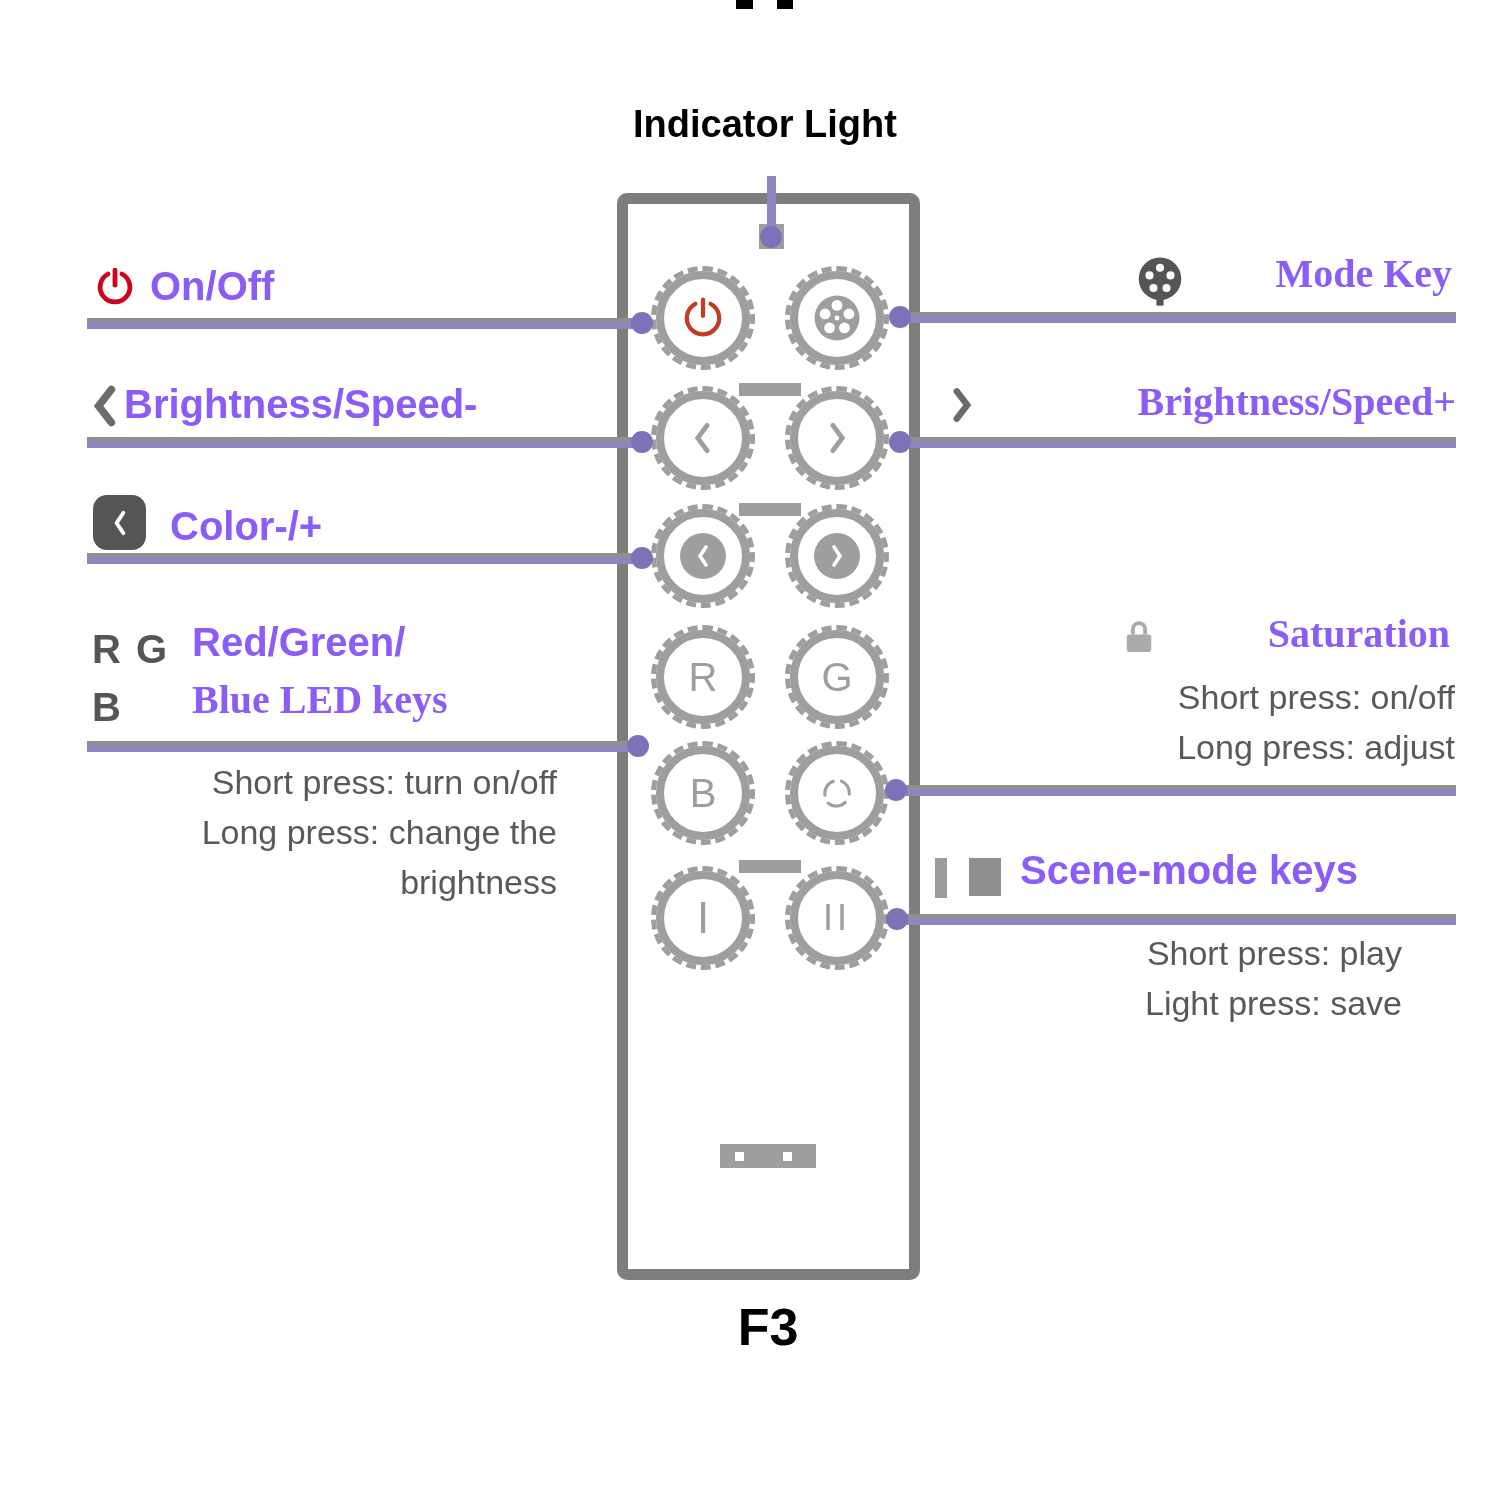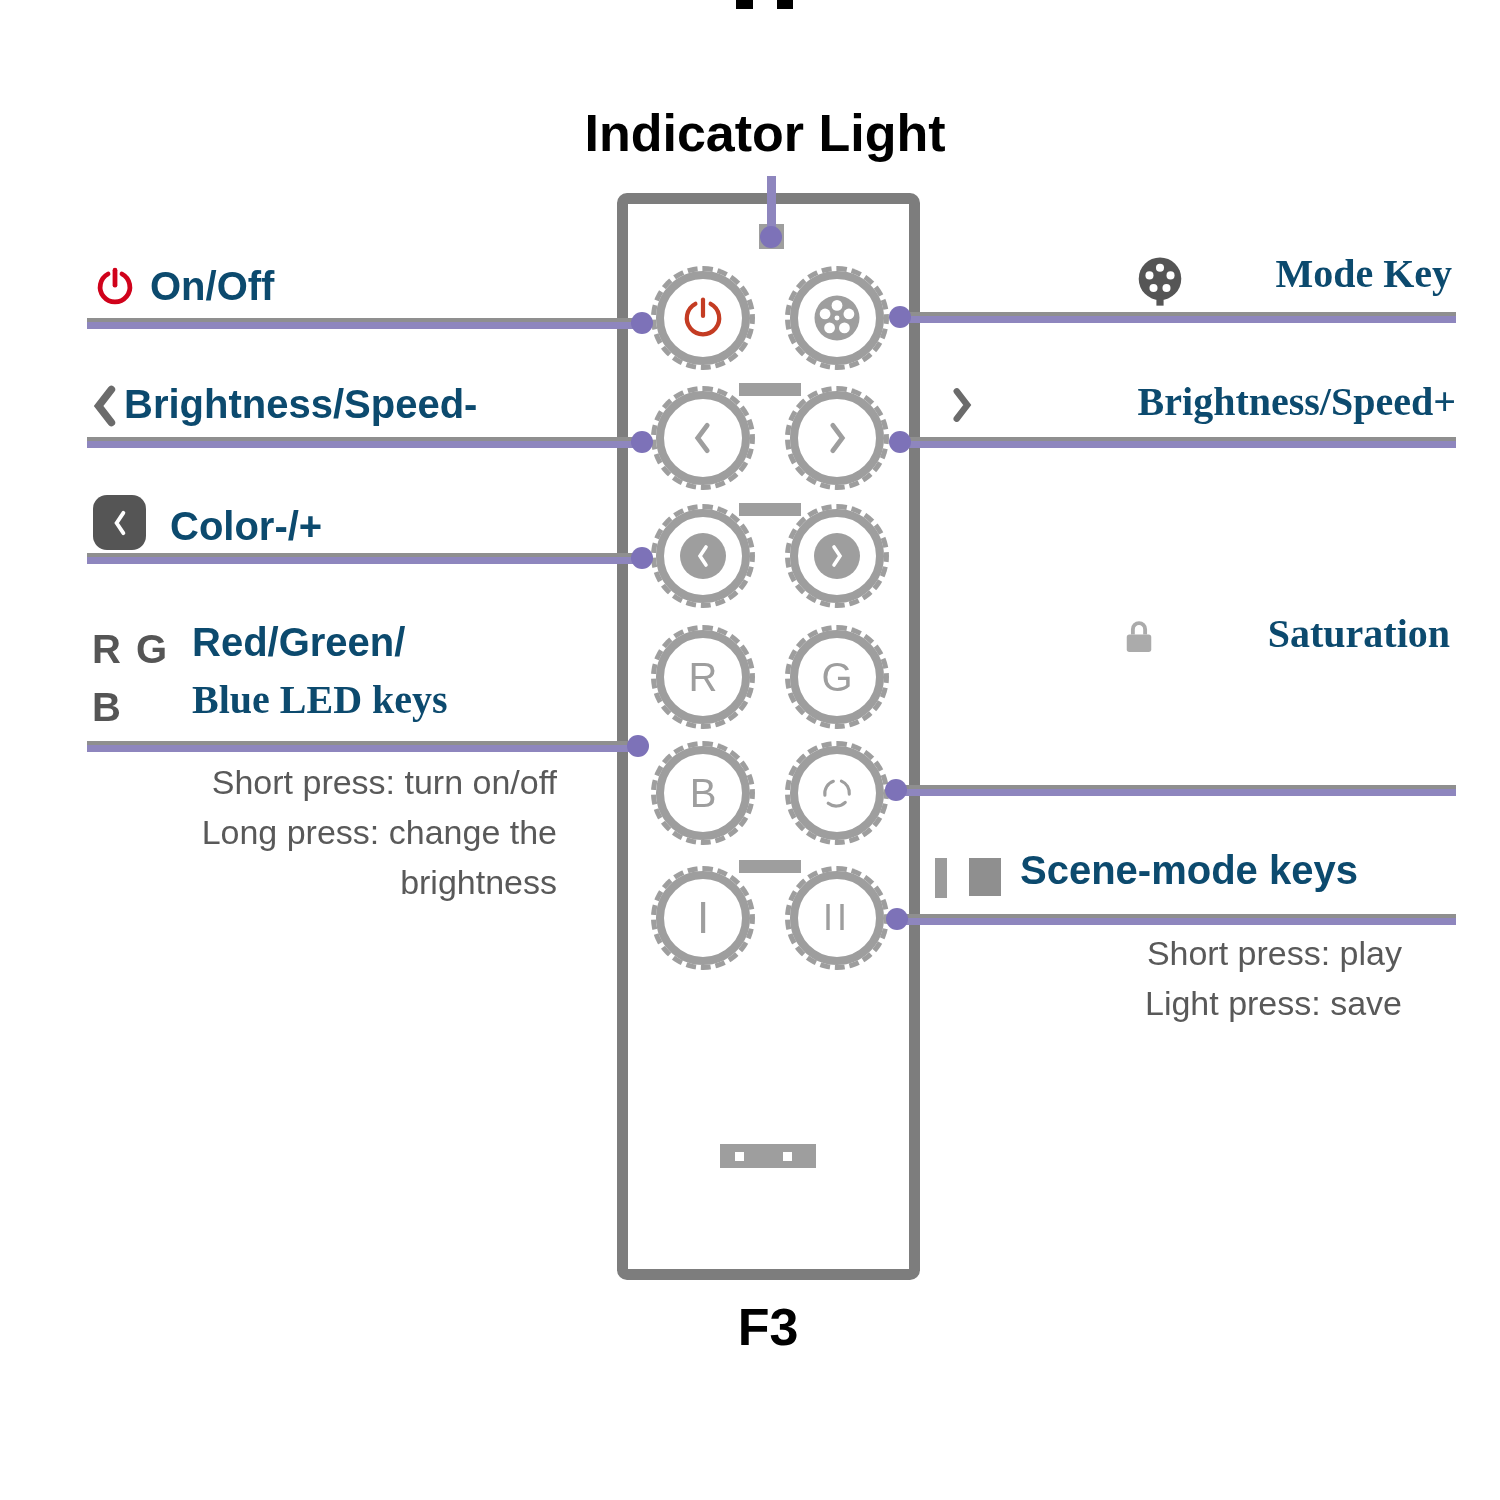--- a/index.html
+++ b/index.html
@@ -21,39 +21,39 @@
   .bottom-plate .hole{position:absolute;top:8px;width:9px;height:9px;background:#fff;}
 
   .btn{position:absolute;width:78px;height:78px;border-radius:50%;background:#fff;
        border:8px solid #9e9e9e;outline:5px dashed #9e9e9e;outline-offset:0px;
        display:flex;align-items:center;justify-content:center;z-index:3;box-sizing:content-box;}
   .btn .letter{font-size:40px;color:#9e9e9e;line-height:1;}
   .btn .disc{width:46px;height:46px;border-radius:50%;background:#9e9e9e;
              display:flex;align-items:center;justify-content:center;}
 
   
-  .label-main{position:absolute;font-size:40px;font-weight:bold;color:#0c4a6e;
+  .label-main{position:absolute;font-size:40px;font-weight:bold;color:#8b5cf6;
               white-space:nowrap;line-height:1.2;z-index:8;}
   .label-right{text-align:right;font-family:Liberation Serif, serif;}
   .note{position:absolute;font-size:34px;color:#595959;white-space:nowrap;
         line-height:50px;z-index:8;}
   .title-center{position:absolute;text-align:center;font-weight:bold;color:#000;z-index:8;}
   .mini-letter{font-size:40px;font-weight:bold;color:#555;position:absolute;line-height:1;z-index:8;}
   .icon-box{position:absolute;z-index:8;display:flex;align-items:center;justify-content:center;}
   .crop-mark{position:absolute;top:0;height:9px;background:#000;}
 </style>
 </head>
 <body>
 
 <div class="canvas">
 
   <div class="crop-mark" style="left:736px;width:17px;"></div>
   <div class="crop-mark" style="left:777px;width:16px;"></div>
 
-  <div class="title-center" style="left:465px;top:103px;width:600px;font-size:52px;">Indicator Light</div>
+  <div class="title-center" style="left:465px;top:103px;width:600px;font-size:38px;">Indicator Light</div>
 
   <div class="remote"></div>
   <div class="indicator-window"></div>
   <div class="sep" style="left:739px;top:383px;"></div>
   <div class="sep" style="left:739px;top:503px;"></div>
   <div class="sep" style="left:739px;top:860px;"></div>
   <div class="bottom-plate">
     <div class="hole" style="left:15px;"></div>
     <div class="hole" style="left:63px;"></div>
   </div>
@@ -202,20 +202,24 @@
   </div>
   <div class="label-main label-right" style="right:44px;top:378px;">Brightness/Speed+</div>
 
   <div class="icon-box" style="left:1116px;top:615px;width:46px;height:44px;">
     <svg width="44" height="42" viewBox="0 0 24 24">
       <rect x="5" y="10.5" width="14" height="10" rx="1.5" fill="#ababab"></rect>
       <path d="M8.5 10.5 V 7.6 a3.5 3.5 0 0 1 7 0 V 10.5" fill="none" stroke="#ababab" stroke-width="2.2"></path>
     </svg>
   </div>
   <div class="label-main label-right" style="right:50px;top:610px;">Saturation</div>
+  <div class="note" style="right:45px;top:672px;text-align:right;">
+    <div>Short press: on/off</div>
+    <div>Long press: adjust</div>
+  </div>
 
   <div class="icon-box" style="left:935px;top:858px;width:12px;height:40px;background:#9b9b9b;"></div>
   <div class="icon-box" style="left:969px;top:858px;width:32px;height:38px;background:#8f8f8f;"></div>
   <div class="label-main" style="left:1020px;top:846px;">Scene-mode keys</div>
   <div class="note" style="right:98px;top:928px;text-align:right;">
     <div>Short press: play</div>
     <div>Light press: save</div>
   </div>
 
   <div class="title-center" style="left:668px;top:1297px;width:200px;font-size:52px;">F3</div>

